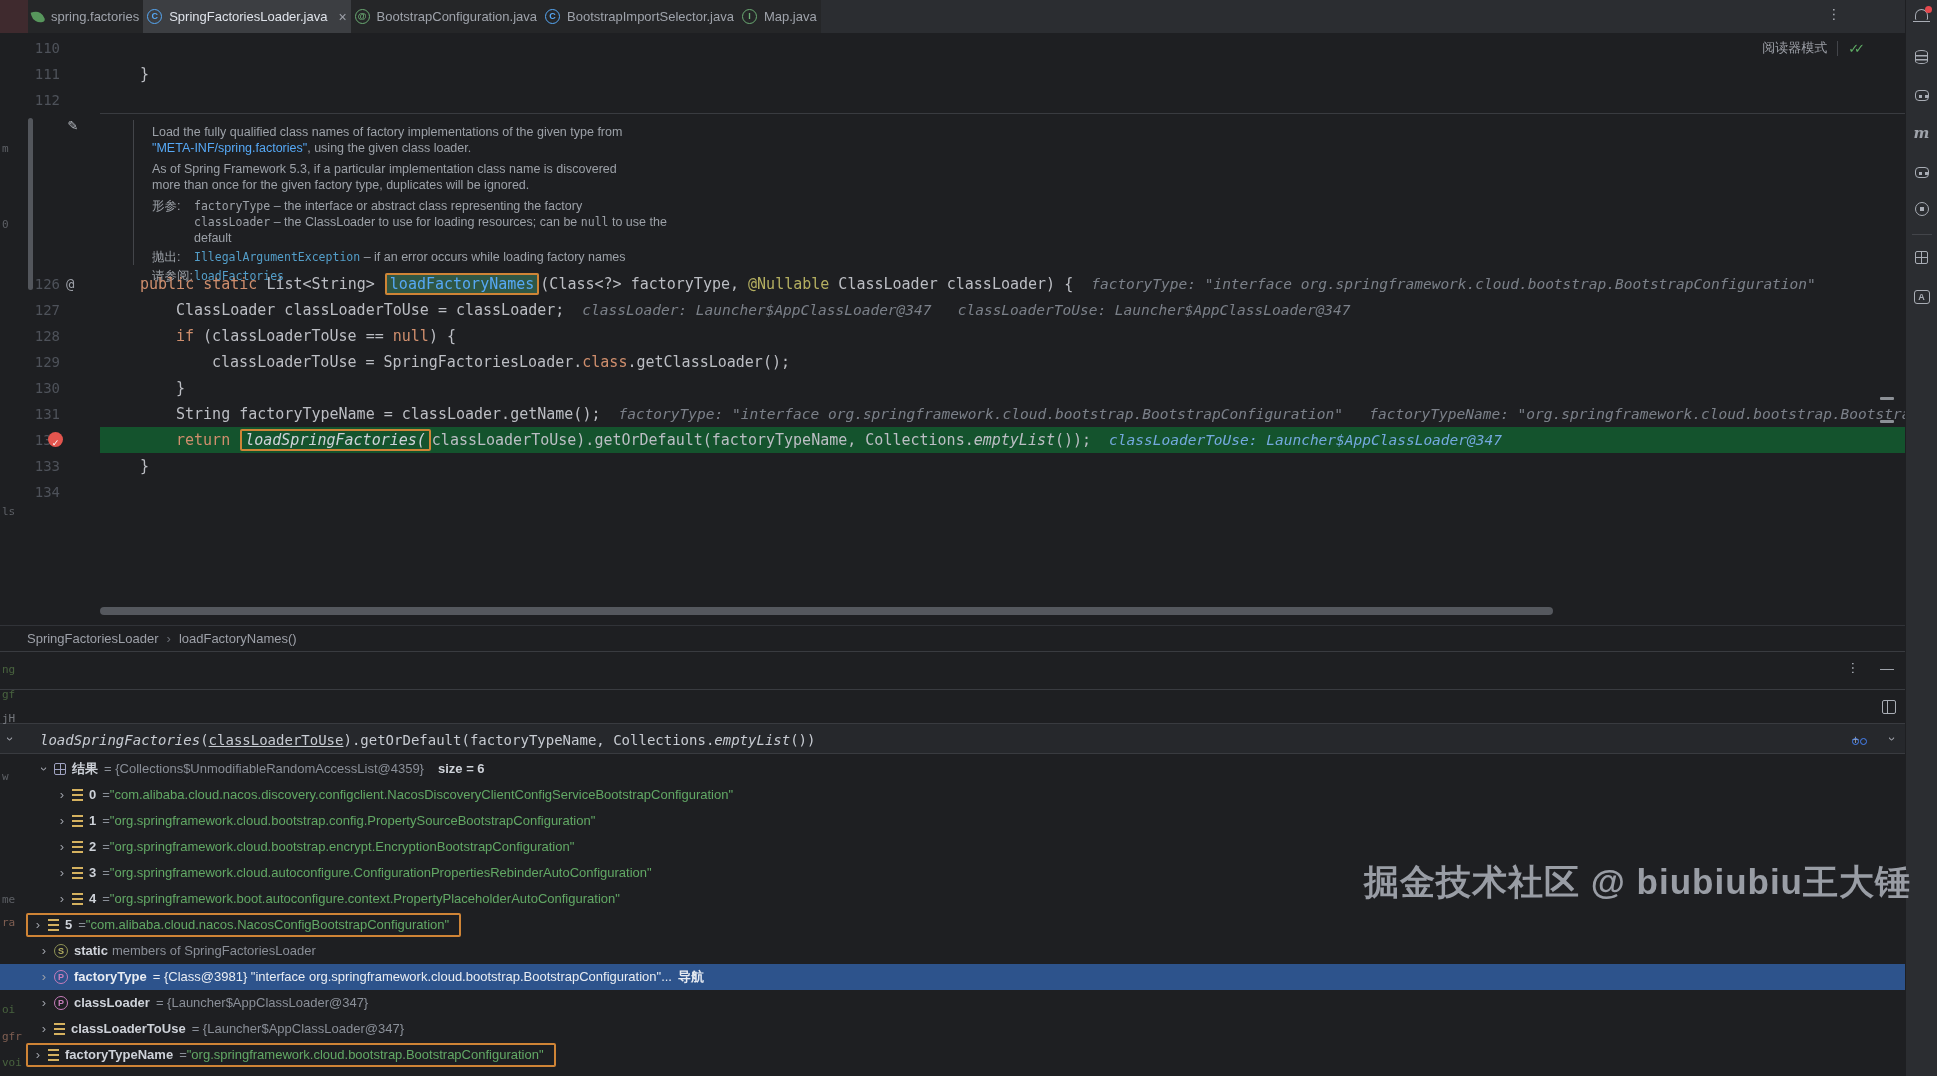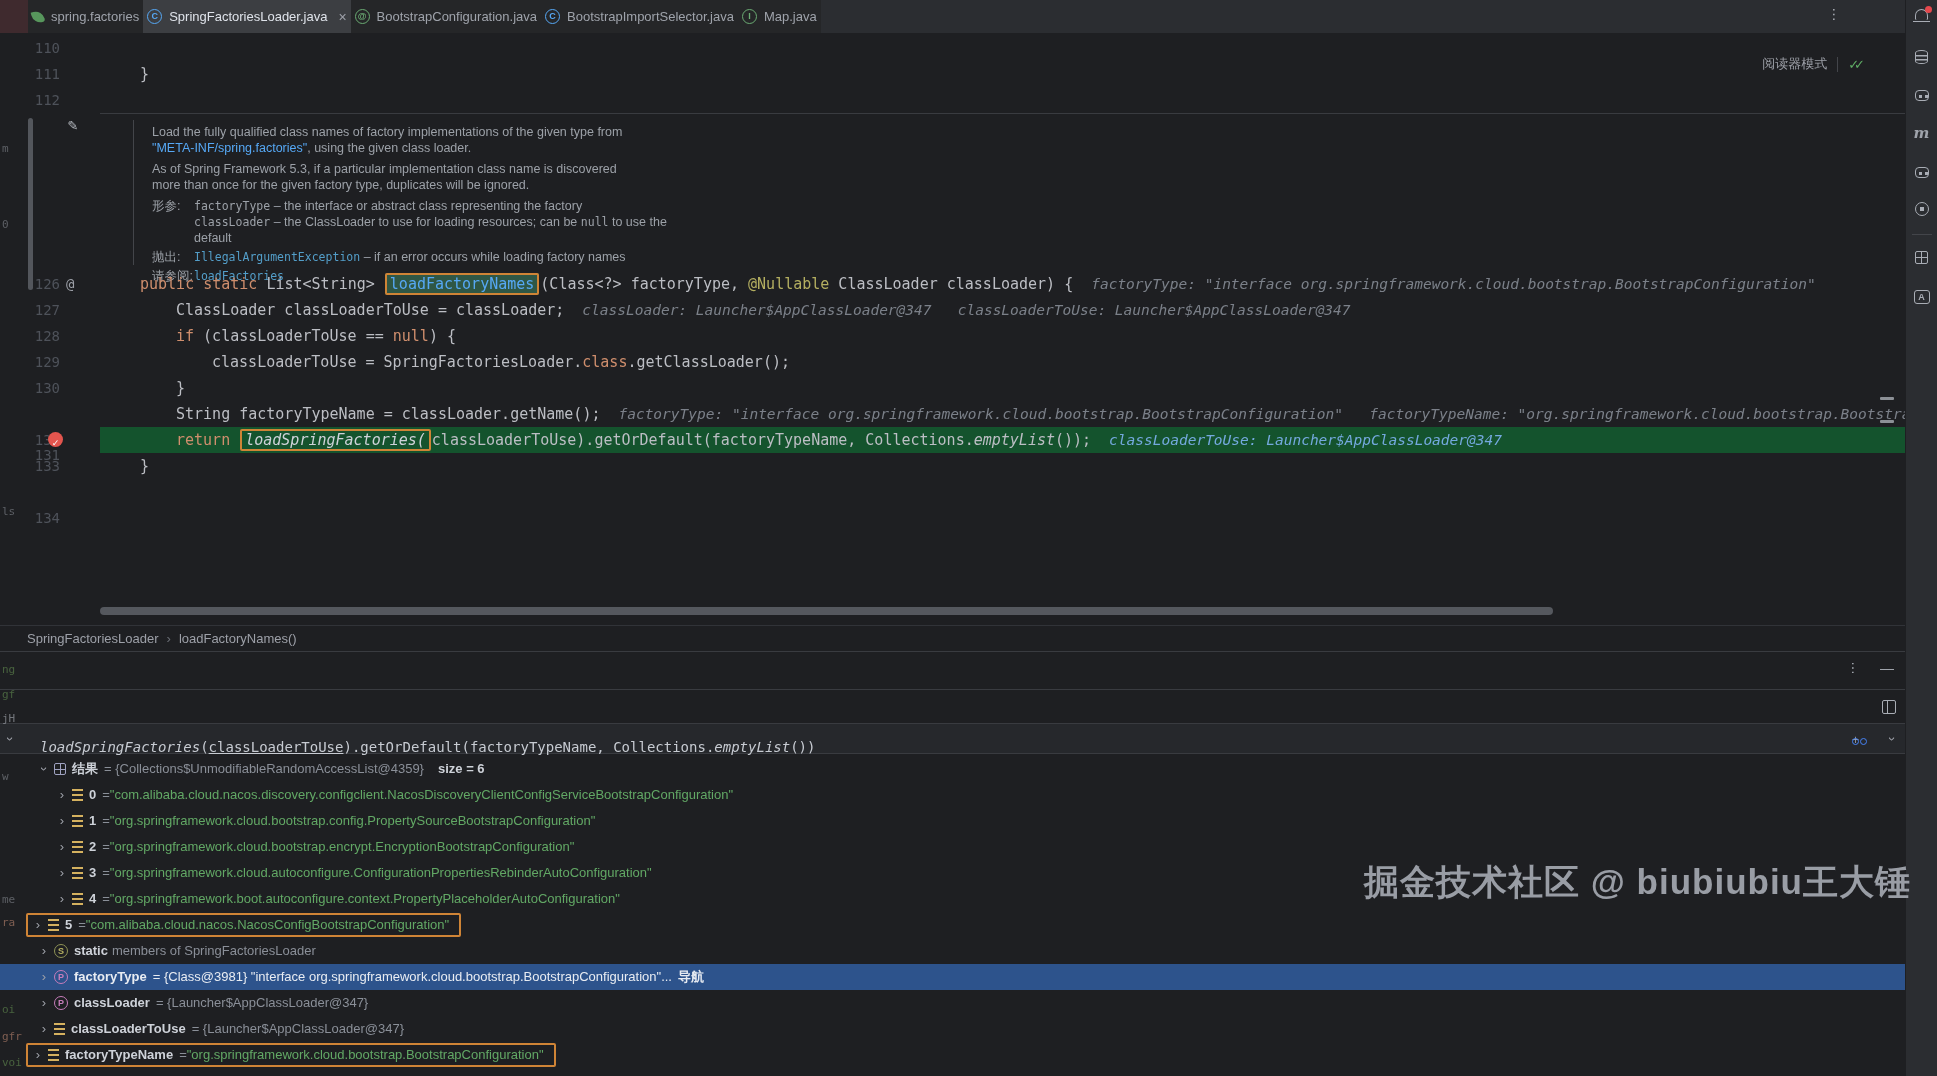--- a/index.html
+++ b/index.html
@@ -38,40 +38,40 @@
   #jdvline{position:absolute;left:33px;top:6px;bottom:6px;width:1px;background:#43454a}
   #jdrows{position:absolute;left:52px;top:7px;width:520px;font-family:"Liberation Sans",sans-serif;font-size:12.5px;line-height:16px;color:#9ca1a8}
   .jd-row{display:flex;margin-top:3px}
   .jd-para{margin-bottom:5px}
   .jd-label{flex:0 0 42px;color:#9ca1a8}
   .jd-content{max-width:480px}
   .jd-t{color:#9ca1a8}
   .jd-link{color:#56a8f5}
   .jd-code{font-family:"DejaVu Sans Mono",monospace;font-size:11.5px;color:#9ca1a8}
   .jd-mlink{font-family:"DejaVu Sans Mono",monospace;font-size:11.5px;color:#539ec9}
-  #reader-widget{position:absolute;right:40px;top:22px;display:flex;align-items:center;gap:10px;font-size:13px;color:#9da0a8;font-family:"Liberation Sans",sans-serif}
+  #reader-widget{position:absolute;right:40px;top:6px;display:flex;align-items:center;gap:10px;font-size:13px;color:#9da0a8;font-family:"Liberation Sans",sans-serif}
   #reader-div{width:1px;height:15px;background:#43454a}
   #reader-check{color:#5fad65;font-size:13px;letter-spacing:-5px;padding-right:5px}
   #vscroll{position:absolute;left:6px;top:85px;width:5px;height:172px;border-radius:3px;background:#53565c}
   #hscroll{position:absolute;left:78px;top:574px;width:1453px;height:8px;border-radius:4px;background:#55585e}
   .stripe-mark{position:absolute;left:1858px;width:14px;height:3px;border-radius:1px}
   
   #breadcrumbs{position:absolute;left:0;top:625px;width:1905px;height:26px;border-top:1px solid #313338;background:#1e1f22;display:flex;align-items:center;gap:8px;padding-left:27px;font-size:13px;color:#9da0a8}
   .bc-sep{color:#6a6e75}
   
   #debug{position:absolute;left:0;top:651px;width:1905px;height:425px;background:#1e1f22;border-top:1px solid #393b40}
   .dbg-div{position:absolute;left:0;right:0;height:1px;background:#393b40}
   #dbg-kebab{position:absolute;left:1850px;top:8px;color:#9fa3ab;font-size:14px;transform:rotate(90deg)}
   #dbg-min{position:absolute;left:1880px;top:8px;color:#9fa3ab;font-size:14px}
   .crossbox{width:14px;height:14px;border:1.2px solid #a9adb5;border-radius:2px;background:
     linear-gradient(#a9adb5,#a9adb5) 4px 0/1px 100% no-repeat}
   #dbg-layout{position:absolute;left:1882px;top:48px}
   #expr-row{position:absolute;left:0;top:72px;width:1905px;height:30px;background:#26282c;border-bottom:1px solid #393b40;line-height:30px}
   #expr-chevron{position:absolute;left:8px;top:0;color:#9da0a8;font-size:13px;transform:rotate(90deg);transform-origin:center}
-  #watch-expression{position:absolute;left:40px;top:8px;font-family:"DejaVu Sans Mono",monospace;font-size:14px;color:#c7cbd2;white-space:pre}
+  #watch-expression{position:absolute;left:40px;top:1px;font-family:"DejaVu Sans Mono",monospace;font-size:14px;color:#c7cbd2;white-space:pre}
   .x-m{color:#c7cbd2}.x-mi{font-style:italic;color:#c7cbd2}.x-mu{text-decoration:underline;color:#c7cbd2}
   #add-watch{position:absolute;left:1852px;top:3px;width:22px;height:24px}
   #add-watch .plus{position:absolute;left:0;top:-2px;color:#9da0a8;font-size:12px}
   #add-watch .lens{position:absolute;top:11px;width:7px;height:7px;border:1.6px solid #4682f4;border-radius:50%}
   #add-watch .lens.l2{left:8px}
   #expr-dd{position:absolute;left:1890px;top:0;color:#9da0a8;font-size:13px;transform:rotate(90deg)}
   
   #variables-tree{position:absolute;left:0;top:104px;width:1905px}
   .trow{height:26px;line-height:26px;font-size:13px;white-space:nowrap;overflow:hidden}
   .trow.sel{background:#2d538c}
@@ -192,28 +192,28 @@
     <span class="gut-at" style="top: 238px;">@</span>
     <div class="code-line" style="top: 238px; padding-left: 40px;"><span class="s-k">public static</span><span class="s-d"> List&lt;String&gt; </span><span class="s-sbox">loadFactoryNames</span><span class="s-d">(Class&lt;?&gt; factoryType, </span><span class="s-a">@Nullable</span><span class="s-d"> ClassLoader classLoader) {</span><span class="hint">factoryType: "interface org.springframework.cloud.bootstrap.BootstrapConfiguration"</span></div>
     <span class="lnum" style="top: 264px;">127</span>
     <div class="code-line" style="top: 264px; padding-left: 76px;"><span class="s-d">ClassLoader classLoaderToUse = classLoader;</span><span class="hint">classLoader: Launcher$AppClassLoader@347   classLoaderToUse: Launcher$AppClassLoader@347</span></div>
     <span class="lnum" style="top: 290px;">128</span>
     <div class="code-line" style="top: 290px; padding-left: 76px;"><span class="s-k">if</span><span class="s-d"> (classLoaderToUse == </span><span class="s-k">null</span><span class="s-d">) {</span></div>
     <span class="lnum" style="top: 316px;">129</span>
     <div class="code-line" style="top: 316px; padding-left: 112px;"><span class="s-d">classLoaderToUse = SpringFactoriesLoader.</span><span class="s-k">class</span><span class="s-d">.getClassLoader();</span></div>
     <span class="lnum" style="top: 342px;">130</span>
     <div class="code-line" style="top: 342px; padding-left: 76px;"><span class="s-d">}</span></div>
-    <span class="lnum" style="top: 368px; margin-top: 41px;">131</span>
+    <span class="lnum" style="top: 368px;">131</span>
     <div class="code-line" style="top: 368px; padding-left: 76px;"><span class="s-d">String factoryTypeName = classLoader.getName();</span><span class="hint">factoryType: "interface org.springframework.cloud.bootstrap.BootstrapConfiguration"   factoryTypeName: "org.springframework.cloud.bootstrap.BootstrapConfiguration"</span></div>
     <span class="lnum" style="top: 394px;">132</span>
     <div class="bp" style="top: 399px;"><span class="bpcheck">✓</span></div>
     <div class="code-line exec" style="top: 394px; padding-left: 76px;"><span class="s-k">return</span><span class="s-d"> </span><span class="s-obox">loadSpringFactories(</span><span class="s-d">classLoaderToUse).getOrDefault(factoryTypeName, Collections.</span><span class="s-i">emptyList</span><span class="s-d">());</span><span class="hint exech">classLoaderToUse: Launcher$AppClassLoader@347</span></div>
     <span class="lnum" style="top: 420px;">133</span>
     <div class="code-line" style="top: 420px; padding-left: 40px;"><span class="s-d">}</span></div>
-    <span class="lnum" style="top: 472px;">134</span>
+    <span class="lnum" style="top: 446px;">134</span>
     <div class="code-line" style="top: 446px; padding-left: 4px;"></div>
   </div>
 
 <div id="breadcrumbs">
   <span>SpringFactoriesLoader</span>
   <span class="bc-sep">›</span>
   <span>loadFactoryNames()</span>
 </div>
 
 <div id="debug">

